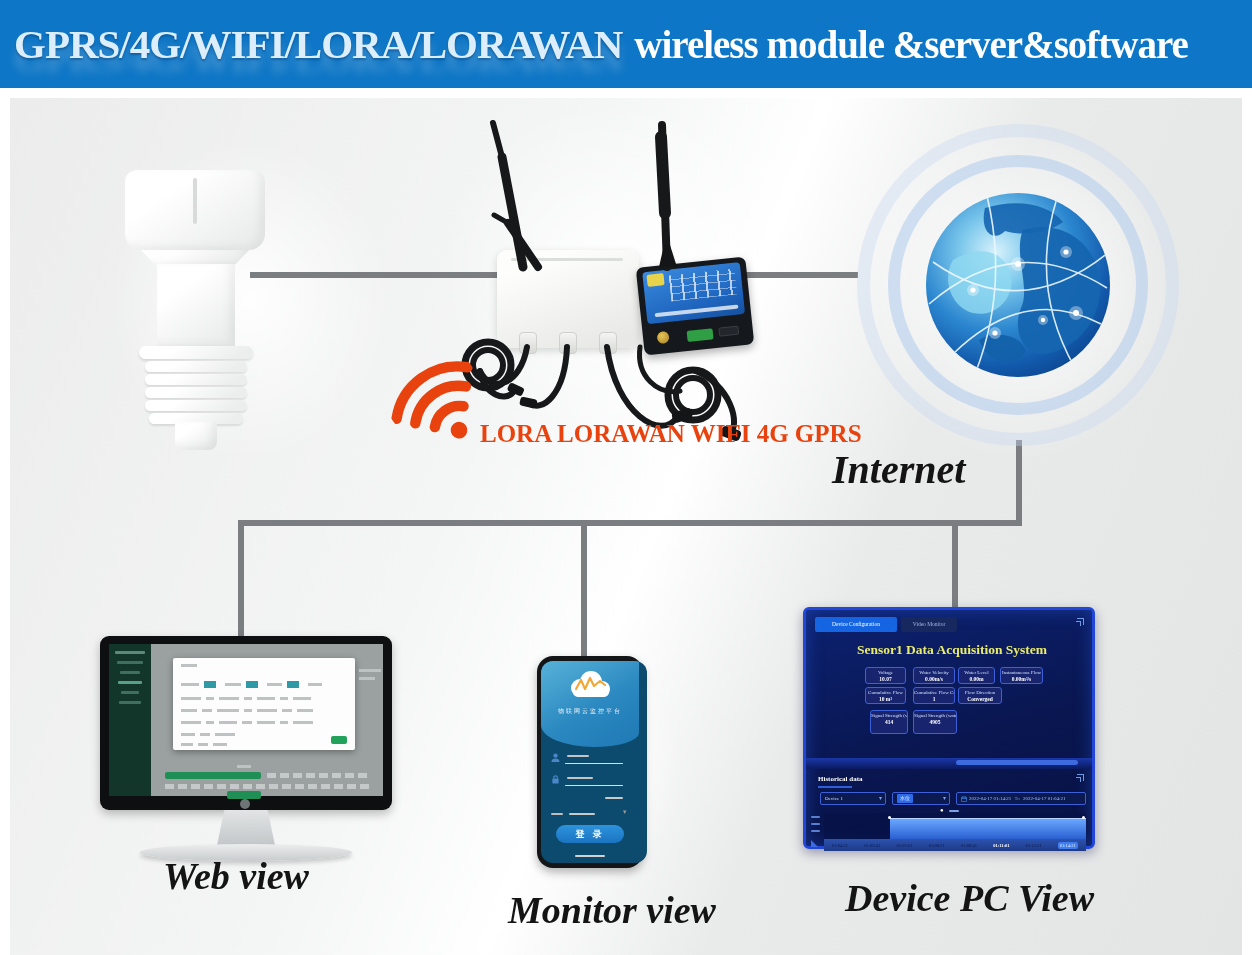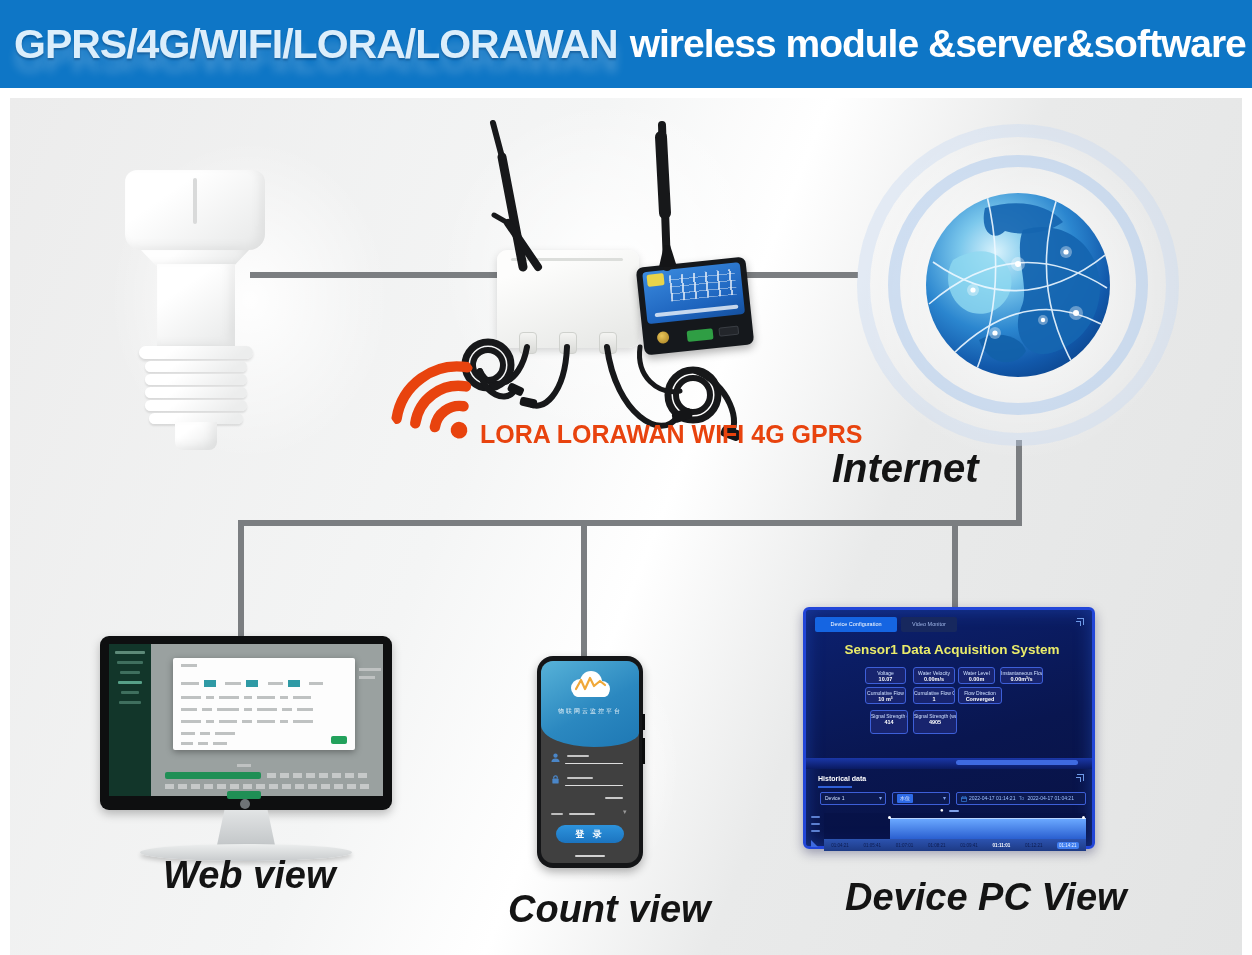--- a/index.html
+++ b/index.html
@@ -1,18 +1,18 @@
 <!DOCTYPE html>
 <html><head>
 <meta charset="utf-8">
 <style>
   *{margin:0;padding:0;box-sizing:border-box}
   html,body{background:#fff}
   #canvas{position:relative;width:1252px;height:955px;overflow:hidden;background:#fff;
-          font-family:Liberation Sans, sans-serif}
+          font-family:Liberation Serif, serif}
   .abs{position:absolute}
   .patch{position:absolute;border-radius:50%;z-index:0;
          background:radial-gradient(closest-side,rgba(255,255,255,.95),rgba(255,255,255,0))}
   .line{position:absolute;background:#7b7e81;z-index:1}
   .biglabel{position:absolute;font-weight:800;font-style:italic;color:#141414;z-index:3;white-space:nowrap}
   
   .banner{position:absolute;left:0;top:0;width:1252px;height:88px;display:flex;align-items:center;
           padding-left:14px;z-index:5;white-space:nowrap}
   .banner .hl{font-size:41px;font-weight:800;color:#dceefb;letter-spacing:-1px;
               text-shadow:0 2px 2px rgba(8,60,110,.45),0 14px 10px rgba(255,255,255,.22)}
@@ -233,21 +233,21 @@
          clip-path:polygon(14% 0,86% 0,100% 100%,0 100%)"></div>
     <div class="abs" style="left:40px;top:208px;width:212px;height:17px;border-radius:50%;
          background:linear-gradient(#eceeee,#c8cbcd);box-shadow:0 3px 4px rgba(0,0,0,.18)"></div>
   </div>
   <div class="biglabel" style="left:163px;top:854px;font-size:38px">Web view</div>
 
   <div class="abs" style="left:537px;top:656px;width:106px;height:212px;z-index:2;background:#141517;border-radius:16px;
        box-shadow:0 4px 10px rgba(0,0,0,.3)">
     <div class="abs" style="left:105px;top:58px;width:3px;height:16px;background:#0c0d0e"></div>
     <div class="abs" style="left:105px;top:82px;width:3px;height:26px;background:#0c0d0e"></div>
-    <div class="abs" style="left:4px;top:5px;width:98px;height:202px;background:#404040;border-radius:12px;overflow:hidden">
+    <div class="abs" style="left:4px;top:5px;width:106px;height:202px;background:#0c4a6e;border-radius:12px;overflow:hidden">
       <div class="abs" style="left:0;top:0;width:98px;height:86px;
            background:linear-gradient(150deg,#57b2d8 0%,#2b88c0 55%,#1e78b4 100%);
            border-radius:0 0 46% 54%/0 0 14px 22px">
         <svg class="abs" style="left:26px;top:10px;width:46px;height:30px" viewBox="0 0 46 30">
           <g fill="#ffffff">
             <circle cx="13" cy="17" r="9"></circle>
               <circle cx="24" cy="11" r="11"></circle>
               <circle cx="35" cy="18" r="8"></circle>
             <rect x="6" y="16" width="36" height="10" rx="5"></rect>
           </g>
@@ -271,21 +271,21 @@
       <div class="pbar" style="left:64px;top:136px;width:18px;background:#c9c9c9"></div>
       <div class="pbar" style="left:10px;top:152px;width:12px;background:#bdbdbd"></div>
       <div class="pbar" style="left:28px;top:152px;width:26px;background:#c9c9c9"></div>
       <div class="abs" style="left:82px;top:147px;font-size:7px;color:#9a9a9a">▾</div>
       <div class="abs" style="left:15px;top:164px;width:68px;height:18px;border-radius:9px;
            background:linear-gradient(#2d93dc,#1b74c0);color:#fff;text-align:center;font-size:9px;font-weight:bold;
            letter-spacing:3px;line-height:18px">登 录</div>
       <div class="pbar" style="left:34px;top:194px;width:30px;background:#d2d2d2"></div>
     </div>
   </div>
-  <div class="biglabel" style="left:508px;top:888px;font-size:38px">Count view</div>
+  <div class="biglabel" style="left:508px;top:888px;font-size:38px">Monitor view</div>
 
   <div class="abs" style="left:803px;top:607px;width:292px;height:242px;z-index:2;border-radius:6px;
        border:3px solid #2246d8;background:linear-gradient(165deg,#0c2170 0%,#091650 55%,#081244 100%);
        box-shadow:0 4px 12px rgba(0,0,60,.35), inset 0 0 18px rgba(40,90,220,.45)">
 
     <div class="abs" style="left:9px;top:7px;width:82px;height:15px;background:#1565e2;border-radius:2px;
          color:#fff;font-size:5.5px;line-height:15px;text-align:center;white-space:nowrap">Device Configuration</div>
     <div class="abs" style="left:95px;top:7px;width:56px;height:15px;background:#17285e;border-radius:2px;
          color:#9fb6e8;font-size:5.5px;line-height:15px;text-align:center;white-space:nowrap">Video Monitor</div>
     <div class="corner" style="right:8px;top:8px"></div>

